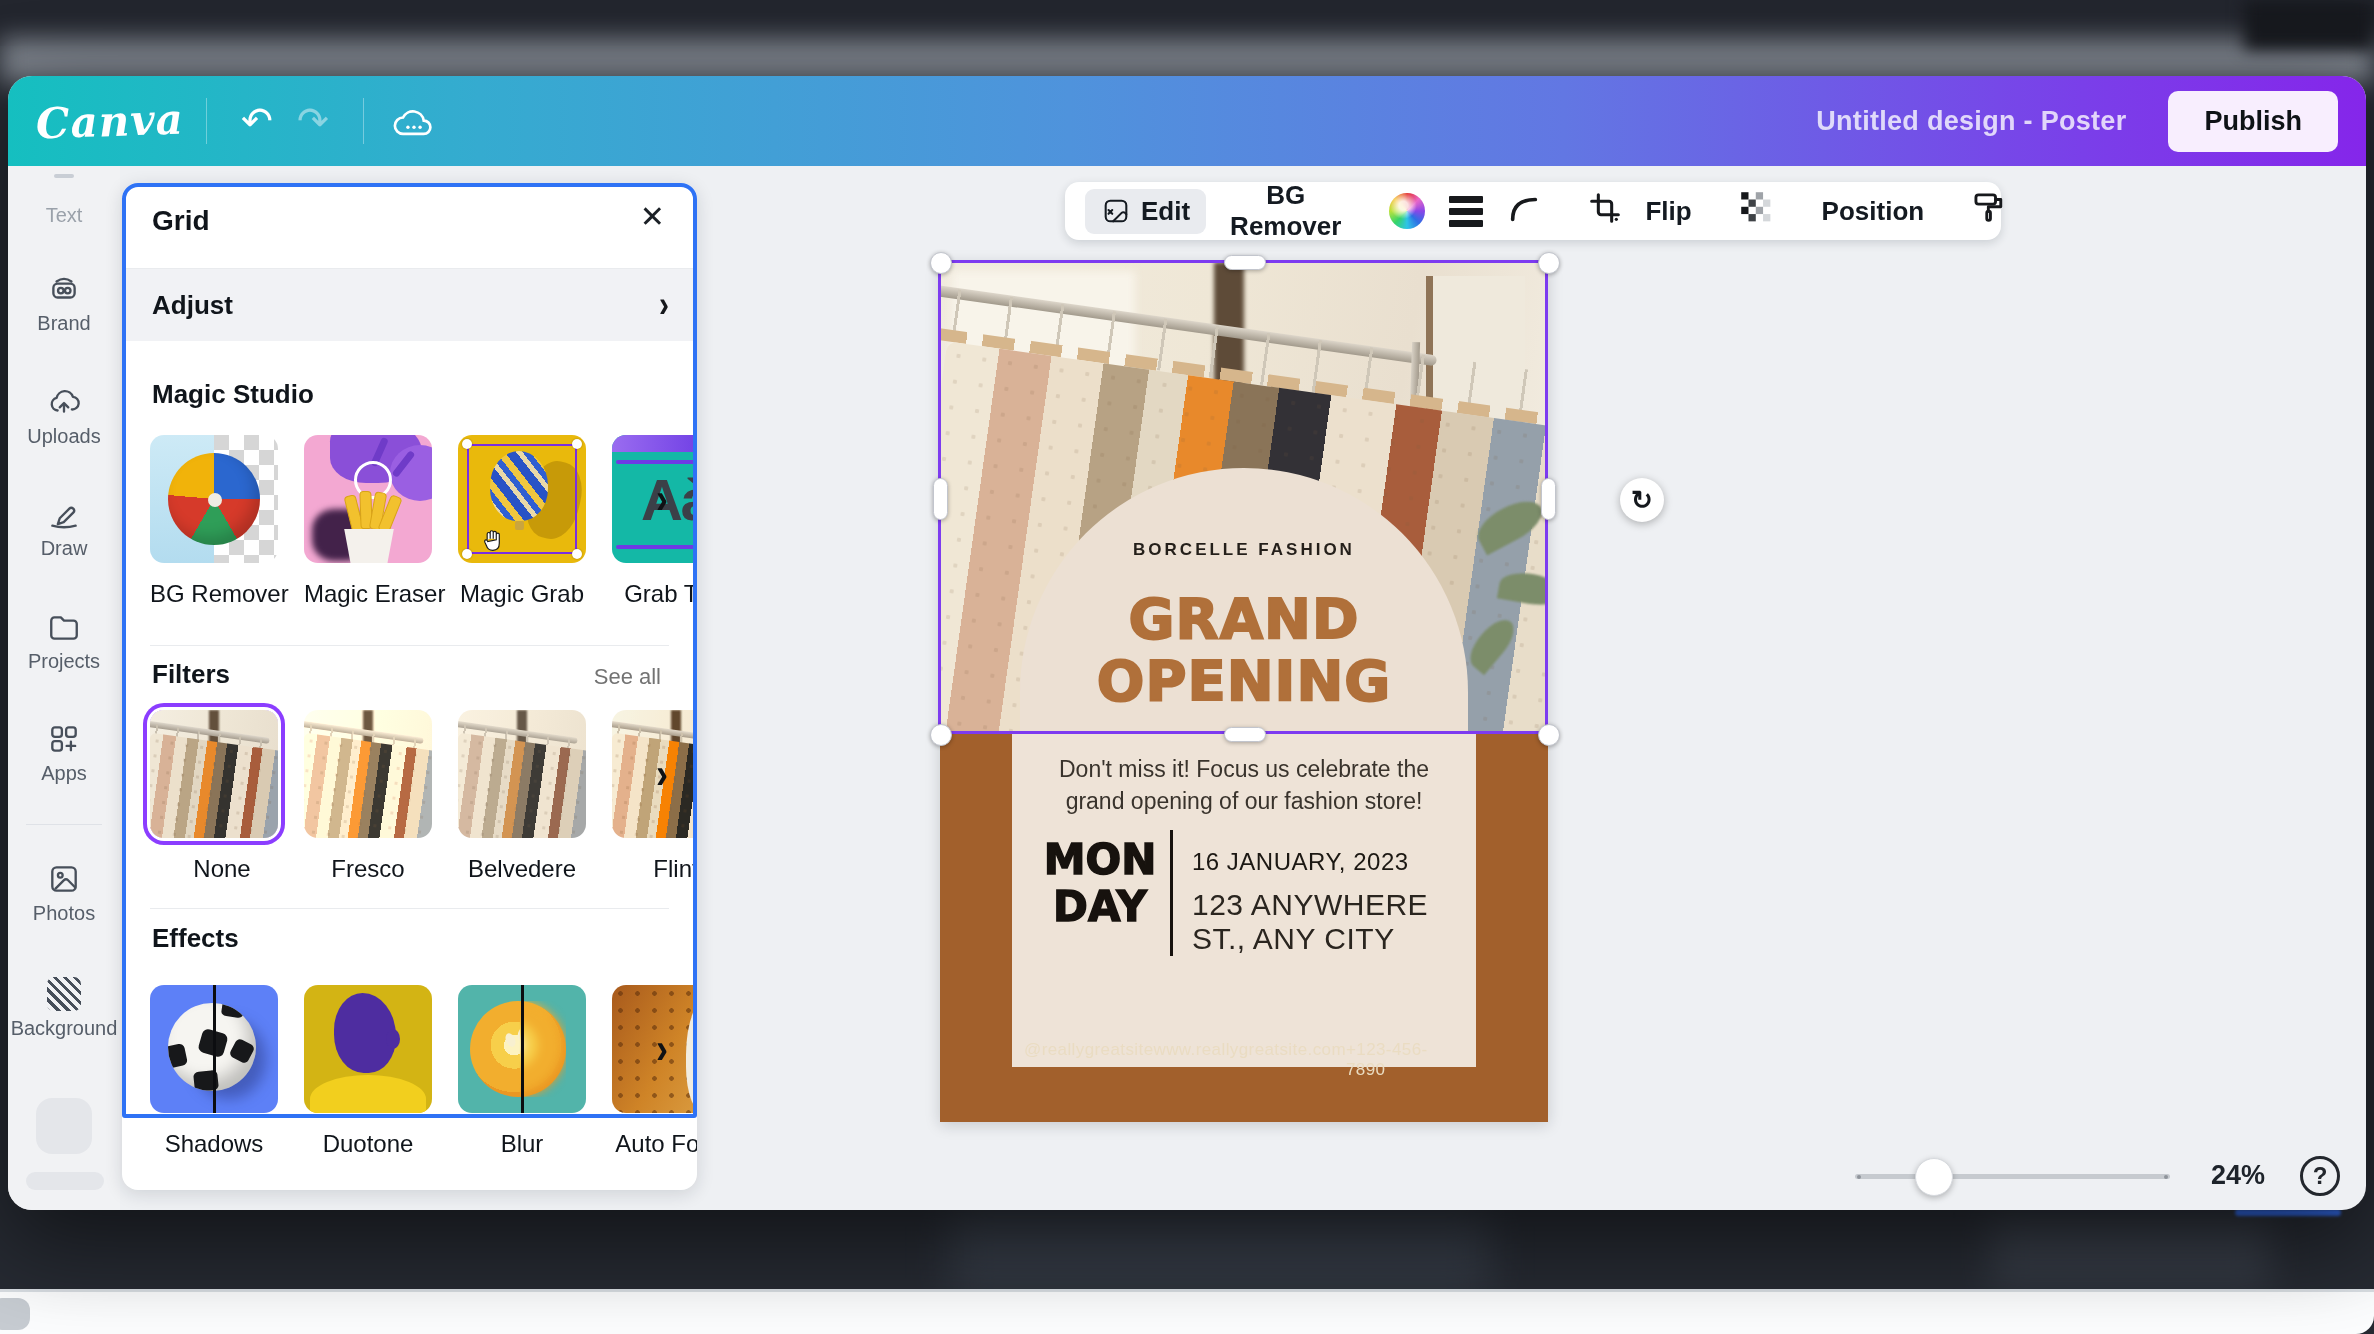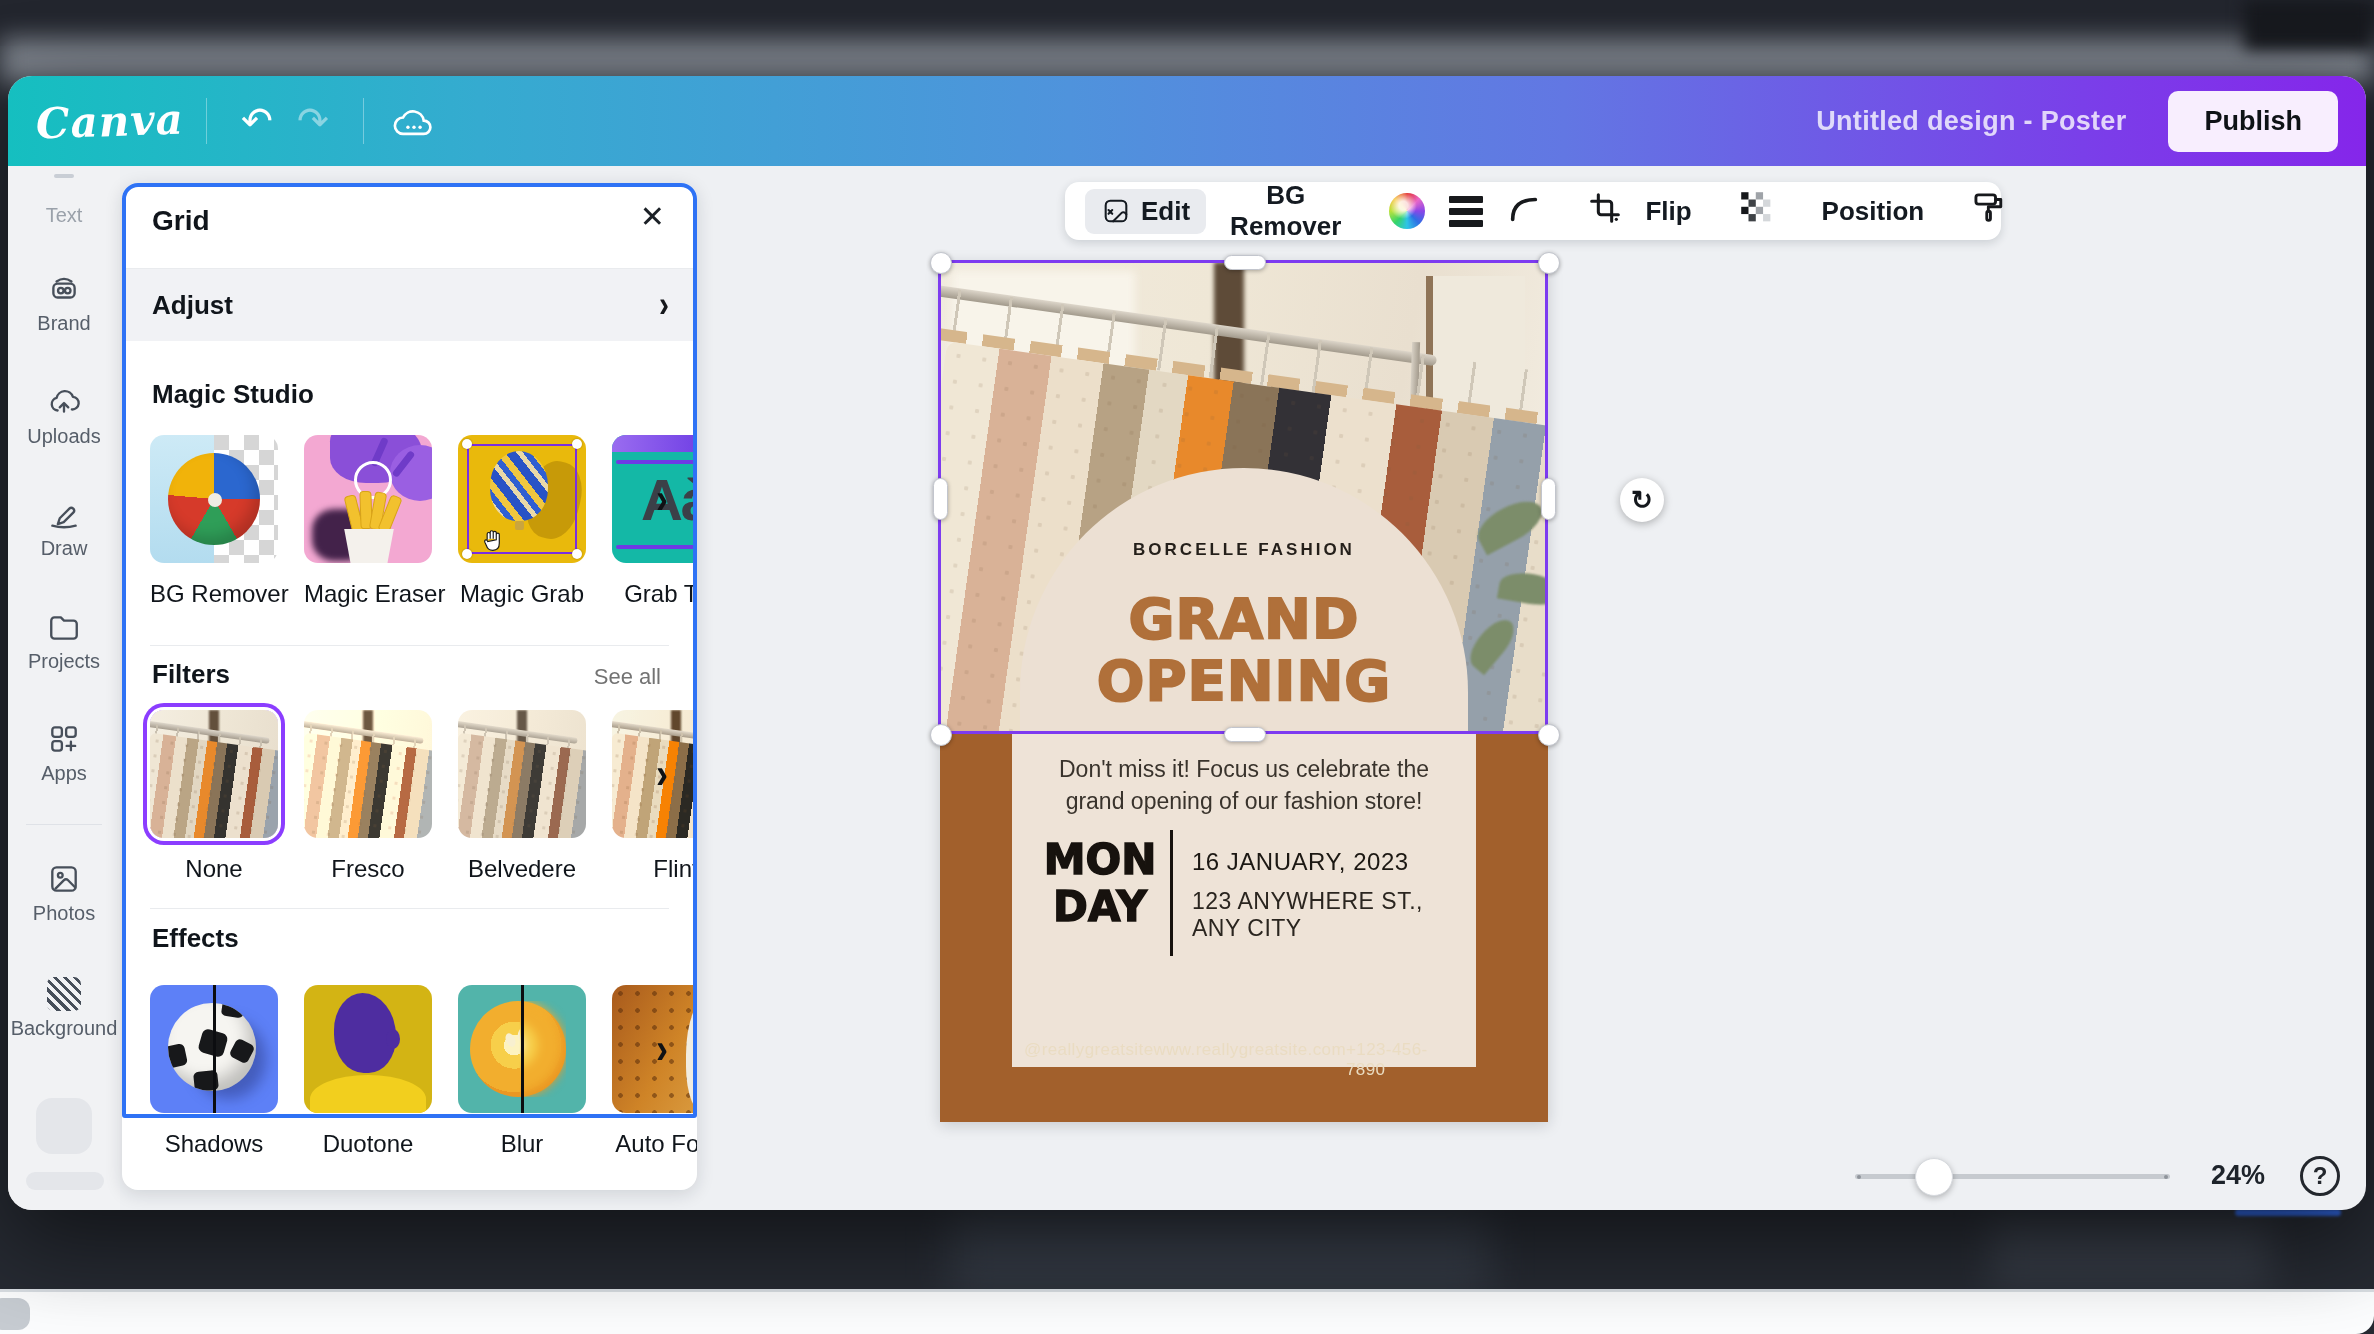--- a/index.html
+++ b/index.html
@@ -174,21 +174,21 @@
   .arch .brand{position:absolute;left:0;right:0;top:72px;font-size:17px;font-weight:700;letter-spacing:3px;color:#241f1a;}
   .arch .big{position:absolute;left:0;right:0;font-family:"DejaVu Sans",sans-serif;font-weight:800;font-size:56px;
              letter-spacing:1px;color:#b0703a;-webkit-text-stroke:2px #b0703a;}
   .brown{position:absolute;left:0;top:472px;width:608px;height:388px;background:#a2602c;}
   .cream{position:absolute;left:72px;top:0;width:464px;height:333px;background:#eee3d7;}
   .cream .body{position:absolute;left:0;right:0;text-align:center;font-size:23px;color:#39332c;}
   .cream .monday{position:absolute;left:26px;top:102px;width:124px;text-align:center;font-family:"DejaVu Sans",sans-serif;
       font-weight:800;font-size:42px;line-height:47px;color:#17120e;-webkit-text-stroke:1.5px #17120e;}
   .cream .vdiv{position:absolute;left:158px;top:96px;width:3px;height:126px;background:#17120e;}
   .cream .date{position:absolute;left:180px;top:114px;font-size:24px;font-weight:400;color:#1c1813;letter-spacing:.5px;}
-  .cream .addr{position:absolute;left:180px;top:154px;font-size:23px;color:#2a251f;letter-spacing:.5px;}
+  .cream .addr{position:absolute;left:180px;top:154px;font-size:30px;color:#2a251f;letter-spacing:.5px;}
   .brown .foot{position:absolute;left:84px;right:84px;top:306px;display:flex;justify-content:space-between;
       font-size:17px;color:#eadcc2;letter-spacing:.4px;}
 
   
   .sel-border{position:absolute;left:-2px;top:-2px;width:610px;height:474px;border:3px solid #7d3bf0;box-sizing:border-box;z-index:6;pointer-events:none;}
   .handle{position:absolute;background:#fff;border:1.5px solid #c2c5cd;box-shadow:0 1px 4px rgba(0,0,0,.3);z-index:7;}
   .h-circ{width:20px;height:20px;border-radius:50%;}
   .h-pill-h{width:40px;height:13px;border-radius:8px;}
   .h-pill-v{width:13px;height:40px;border-radius:8px;}
   .rotate-btn{position:absolute;left:1612px;top:402px;width:44px;height:44px;border-radius:50%;background:#fff;border:none;
@@ -387,21 +387,21 @@
       </div>
       <div class="thumb" style="left:490px;top:527px;">
         <div class="mini-photo f-flint">
             <div class="fr"></div>
             <div class="rail-b"></div>
             <div class="hooks"></div>
             <div class="clothes"></div>
           </div>
       </div>
       <button class="carousel" style="left:522px;top:573px;">›</button>
-      <div class="t-lbl" style="left:28px;top:672px;">None</div>
+      <div class="t-lbl" style="left:36px;top:672px;">None</div>
       <div class="t-lbl" style="left:182px;top:672px;">Fresco</div>
       <div class="t-lbl" style="left:336px;top:672px;">Belvedere</div>
       <div class="t-lbl" style="left:490px;top:672px;">Flint</div>
 
       <div class="p-div" style="top:725px;"></div>
       <div class="sec-h" style="top:740px;">Effects</div>
 
       <div class="thumb a-shadows" style="left:28px;top:802px;">
         <div class="soft"></div>
         <div class="ballw">

